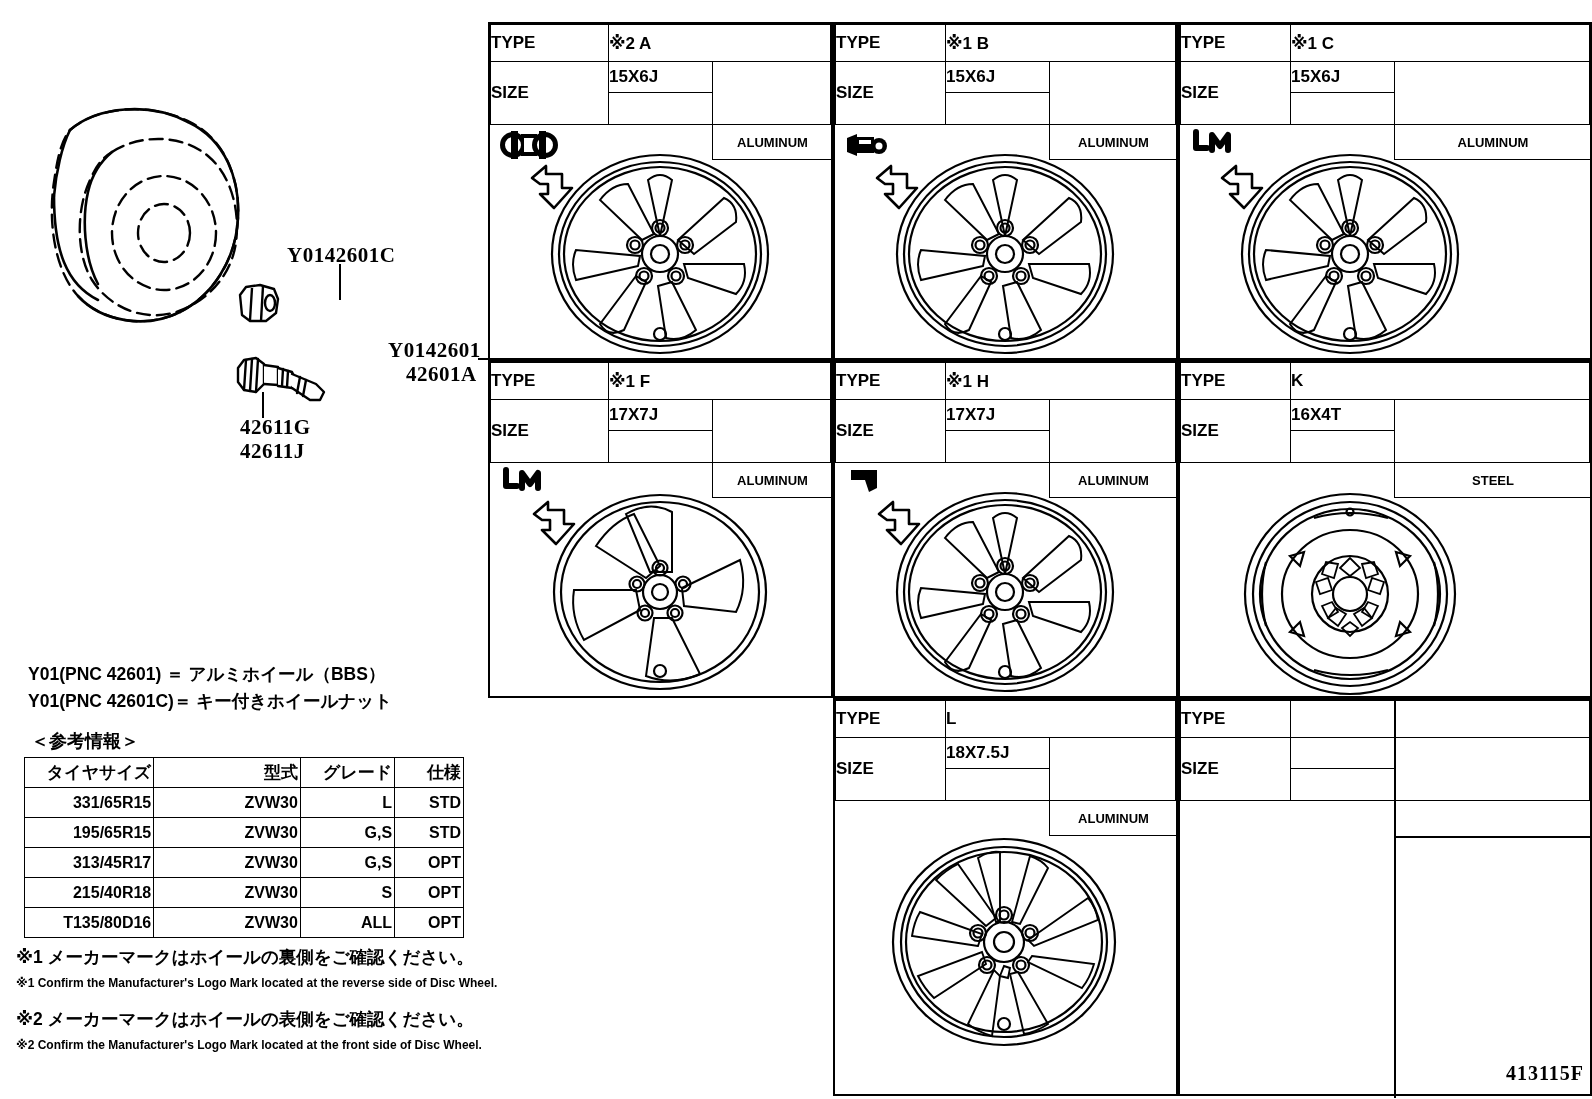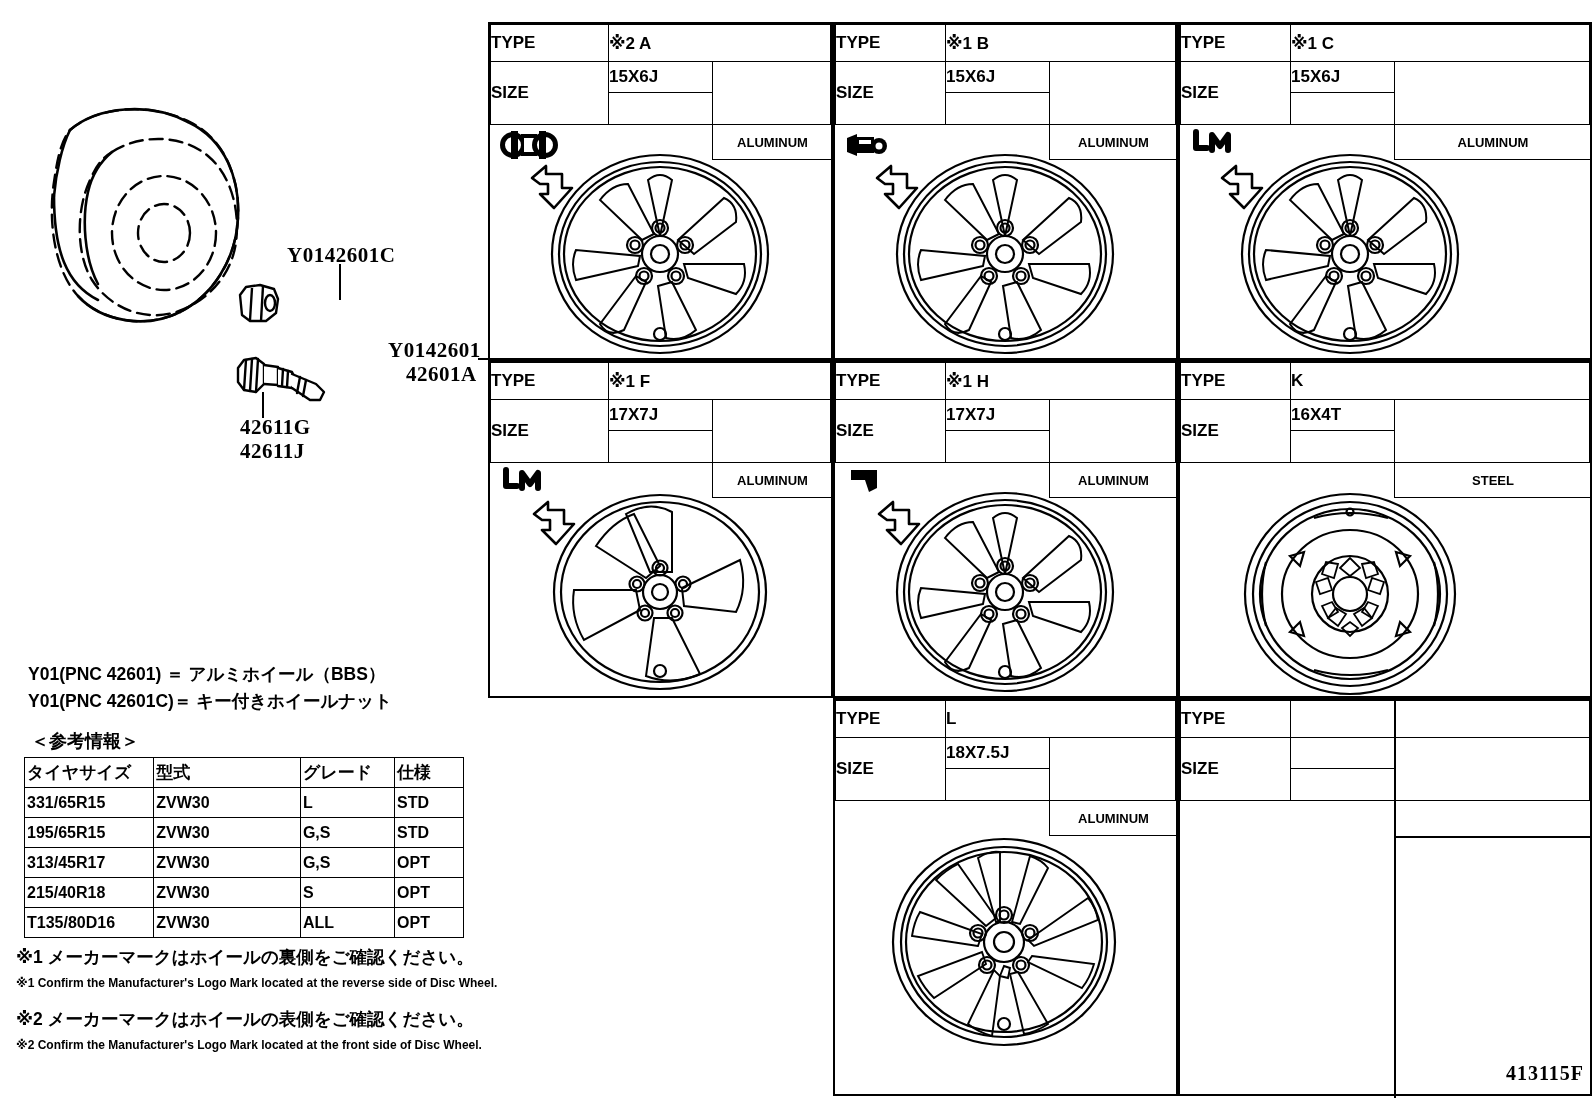--- a/index.html
+++ b/index.html
@@ -66,21 +66,21 @@
     position: absolute;
     left: 24px; top: 757px;
     width: 440px;
     border-collapse: collapse;
     font-weight: bold;
     font-size: 16px;
     color: #000;
   }
   #ref-table th, #ref-table td {
     border: 1.6px solid #000;
-    text-align: left;
+    text-align: right;
     height: 29px;
     padding: 0 2px;
     line-height: 29px;
     white-space: nowrap;
   }
   #ref-table th { font-size: 17px; }
   #ref-table col.c1 { width: 130px; }
   #ref-table col.c2 { width: 150px; }
   #ref-table col.c3 { width: 95px; }
   #ref-table col.c4 { width: 70px; }

